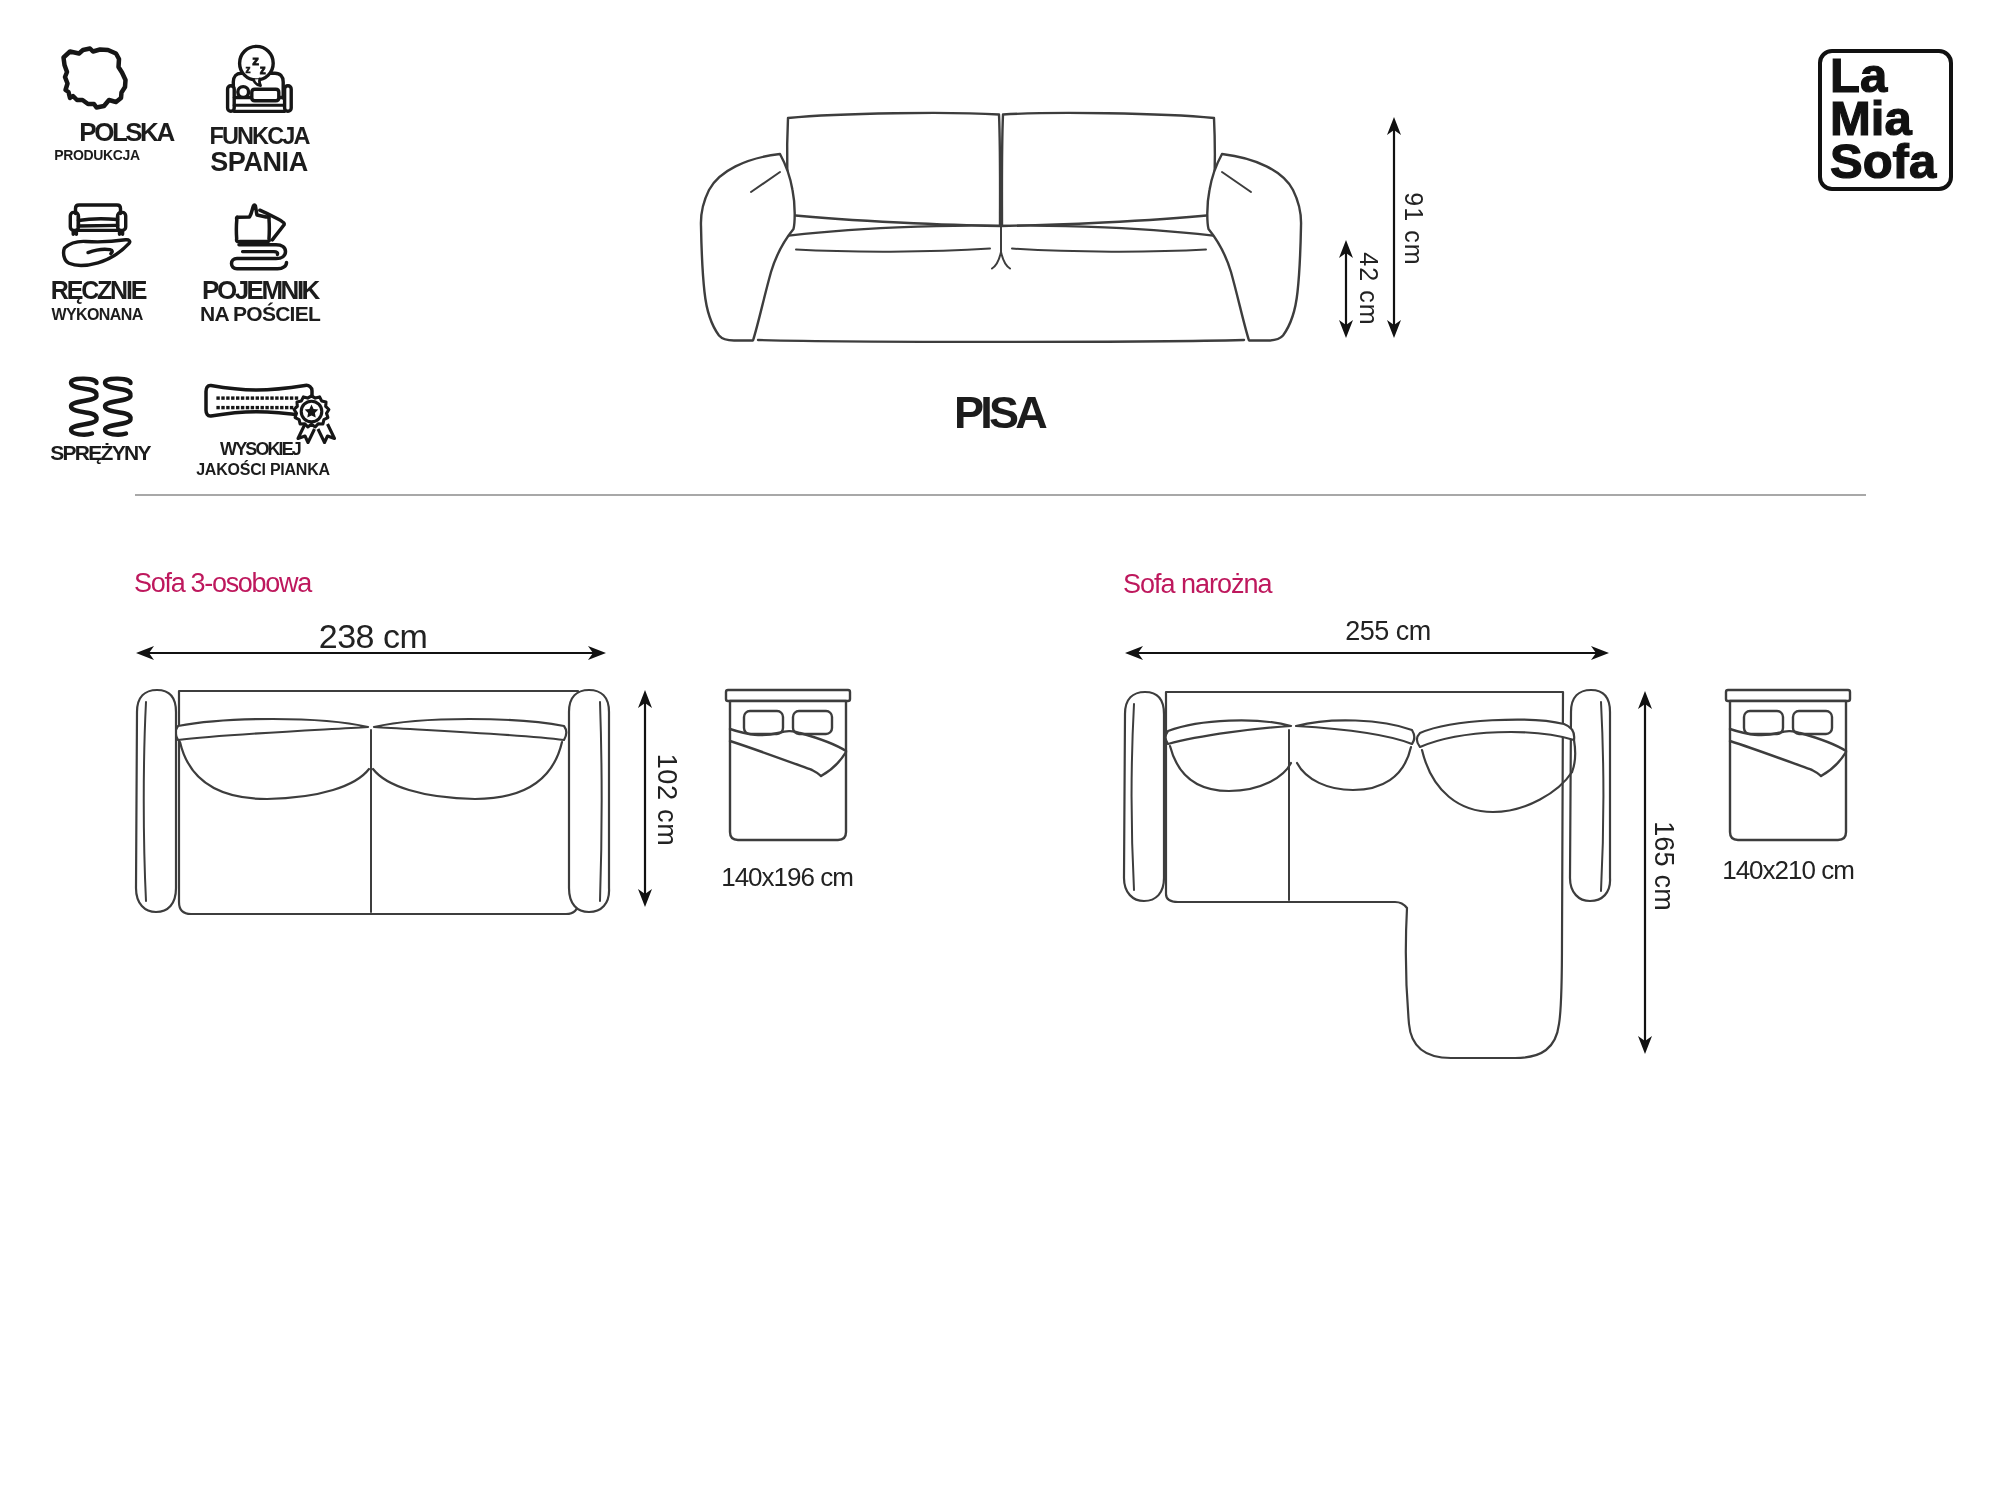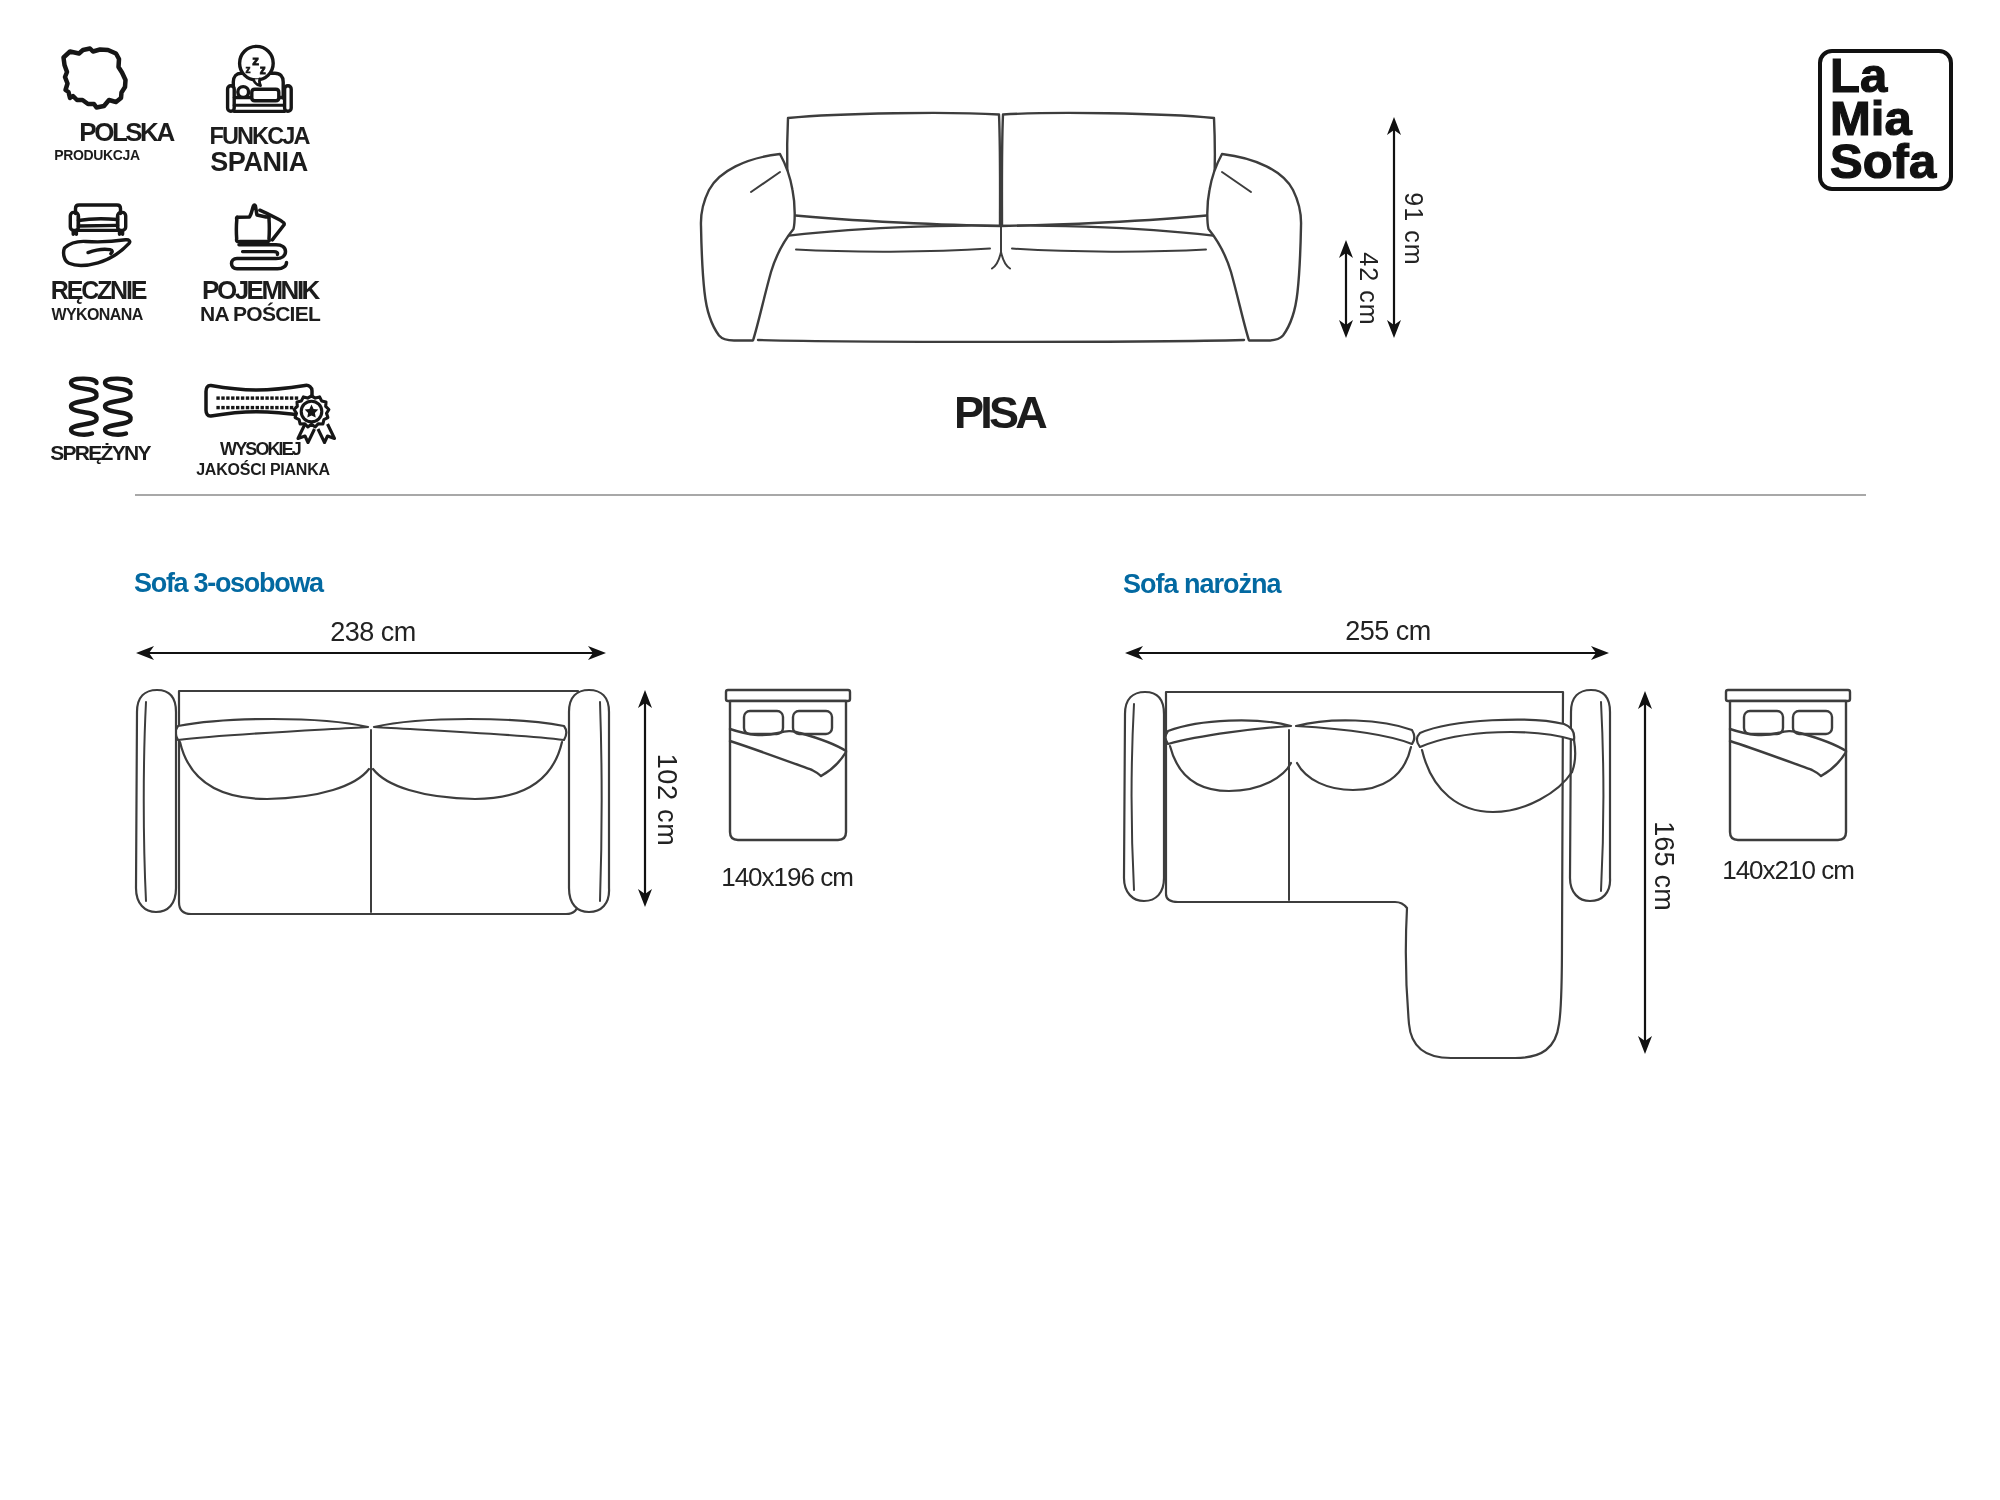--- a/index.html
+++ b/index.html
@@ -1,21 +1,21 @@
 <!DOCTYPE html>
 <html><head>
 <meta charset="utf-8">
 <style>
   html,body{margin:0;padding:0;background:#ffffff;}
   body{width:2000px;height:1500px;position:relative;font-family:"Liberation Sans",sans-serif;overflow:hidden;}
   .abs{position:absolute;}
   .lbl{position:absolute;text-align:center;color:#1c1c1c;font-weight:bold;white-space:nowrap;transform:translateX(-50%);}
   .dimv{position:absolute;color:#222;white-space:nowrap;transform:translate(-50%,-50%) rotate(90deg);}
   .dimh{position:absolute;color:#222;white-space:nowrap;transform:translateX(-50%);}
-  .gray{color:#0369a1;font-weight:bold;}
+  .gray{color:#be185d;font-weight:normal;}
   svg{position:absolute;overflow:visible;}
 </style>
 </head>
 <body>
 
 <div class="lbl" style="left:98px;top:117px;font-size:26px;letter-spacing:-2.5px;margin-left:28px;">POLSKA</div>
 <div class="lbl" style="left:97px;top:147px;font-size:14px;letter-spacing:-0.35px;">PRODUKCJA</div>
 
 <div class="lbl" style="left:259px;top:123px;font-size:23.5px;letter-spacing:-1.9px;">FUNKCJA</div>
 <div class="lbl" style="left:259px;top:146.5px;font-size:27px;letter-spacing:-0.4px;">SPANIA</div>
@@ -34,21 +34,21 @@
 
 <div class="abs" style="left:1818px;top:49px;width:135px;height:142px;border:4px solid #111;border-radius:14px;box-sizing:border-box;">
   <div style="font-weight:bold;font-size:49px;line-height:43px;color:#111;padding:1px 0 0 8px;-webkit-text-stroke:1.2px #111;">La<br>Mia<br>Sofa</div>
 </div>
 
 <div class="abs" style="left:135px;top:494px;width:1731px;height:1.5px;background:#a8a8a8;"></div>
 
 <div class="abs gray" style="left:134px;top:567.5px;font-size:27px;letter-spacing:-1.3px;">Sofa 3-osobowa</div>
 <div class="abs gray" style="left:1123px;top:568.5px;font-size:27px;letter-spacing:-1.0px;">Sofa narożna</div>
 
-<div class="dimh" style="left:373px;top:617px;font-size:27px;letter-spacing:-0.5px;">238 cm</div>
+<div class="dimh" style="left:373px;top:617px;font-size:34px;letter-spacing:-0.5px;">238 cm</div>
 <div class="dimh" style="left:1388px;top:616px;font-size:27px;letter-spacing:-0.5px;">255 cm</div>
 <div class="dimv" style="left:666px;top:800px;font-size:27px;letter-spacing:0.7px;">102 cm</div>
 <div class="dimv" style="left:1663px;top:866px;font-size:27px;letter-spacing:0.2px;">165 cm</div>
 <div class="dimv" style="left:1413px;top:229px;font-size:25px;letter-spacing:1.1px;">91 cm</div>
 <div class="dimv" style="left:1368px;top:289px;font-size:25px;letter-spacing:1.1px;">42 cm</div>
 <div class="dimh" style="left:787px;top:854px;font-size:26px;letter-spacing:-1px;margin-top:8px;">140x196 cm</div>
 <div class="dimh" style="left:1788px;top:855px;font-size:26px;letter-spacing:-1px;">140x210 cm</div>
 
 <svg class="abs" style="left:0;top:0;" width="2000" height="1500" viewBox="0 0 2000 1500">
   <defs>

